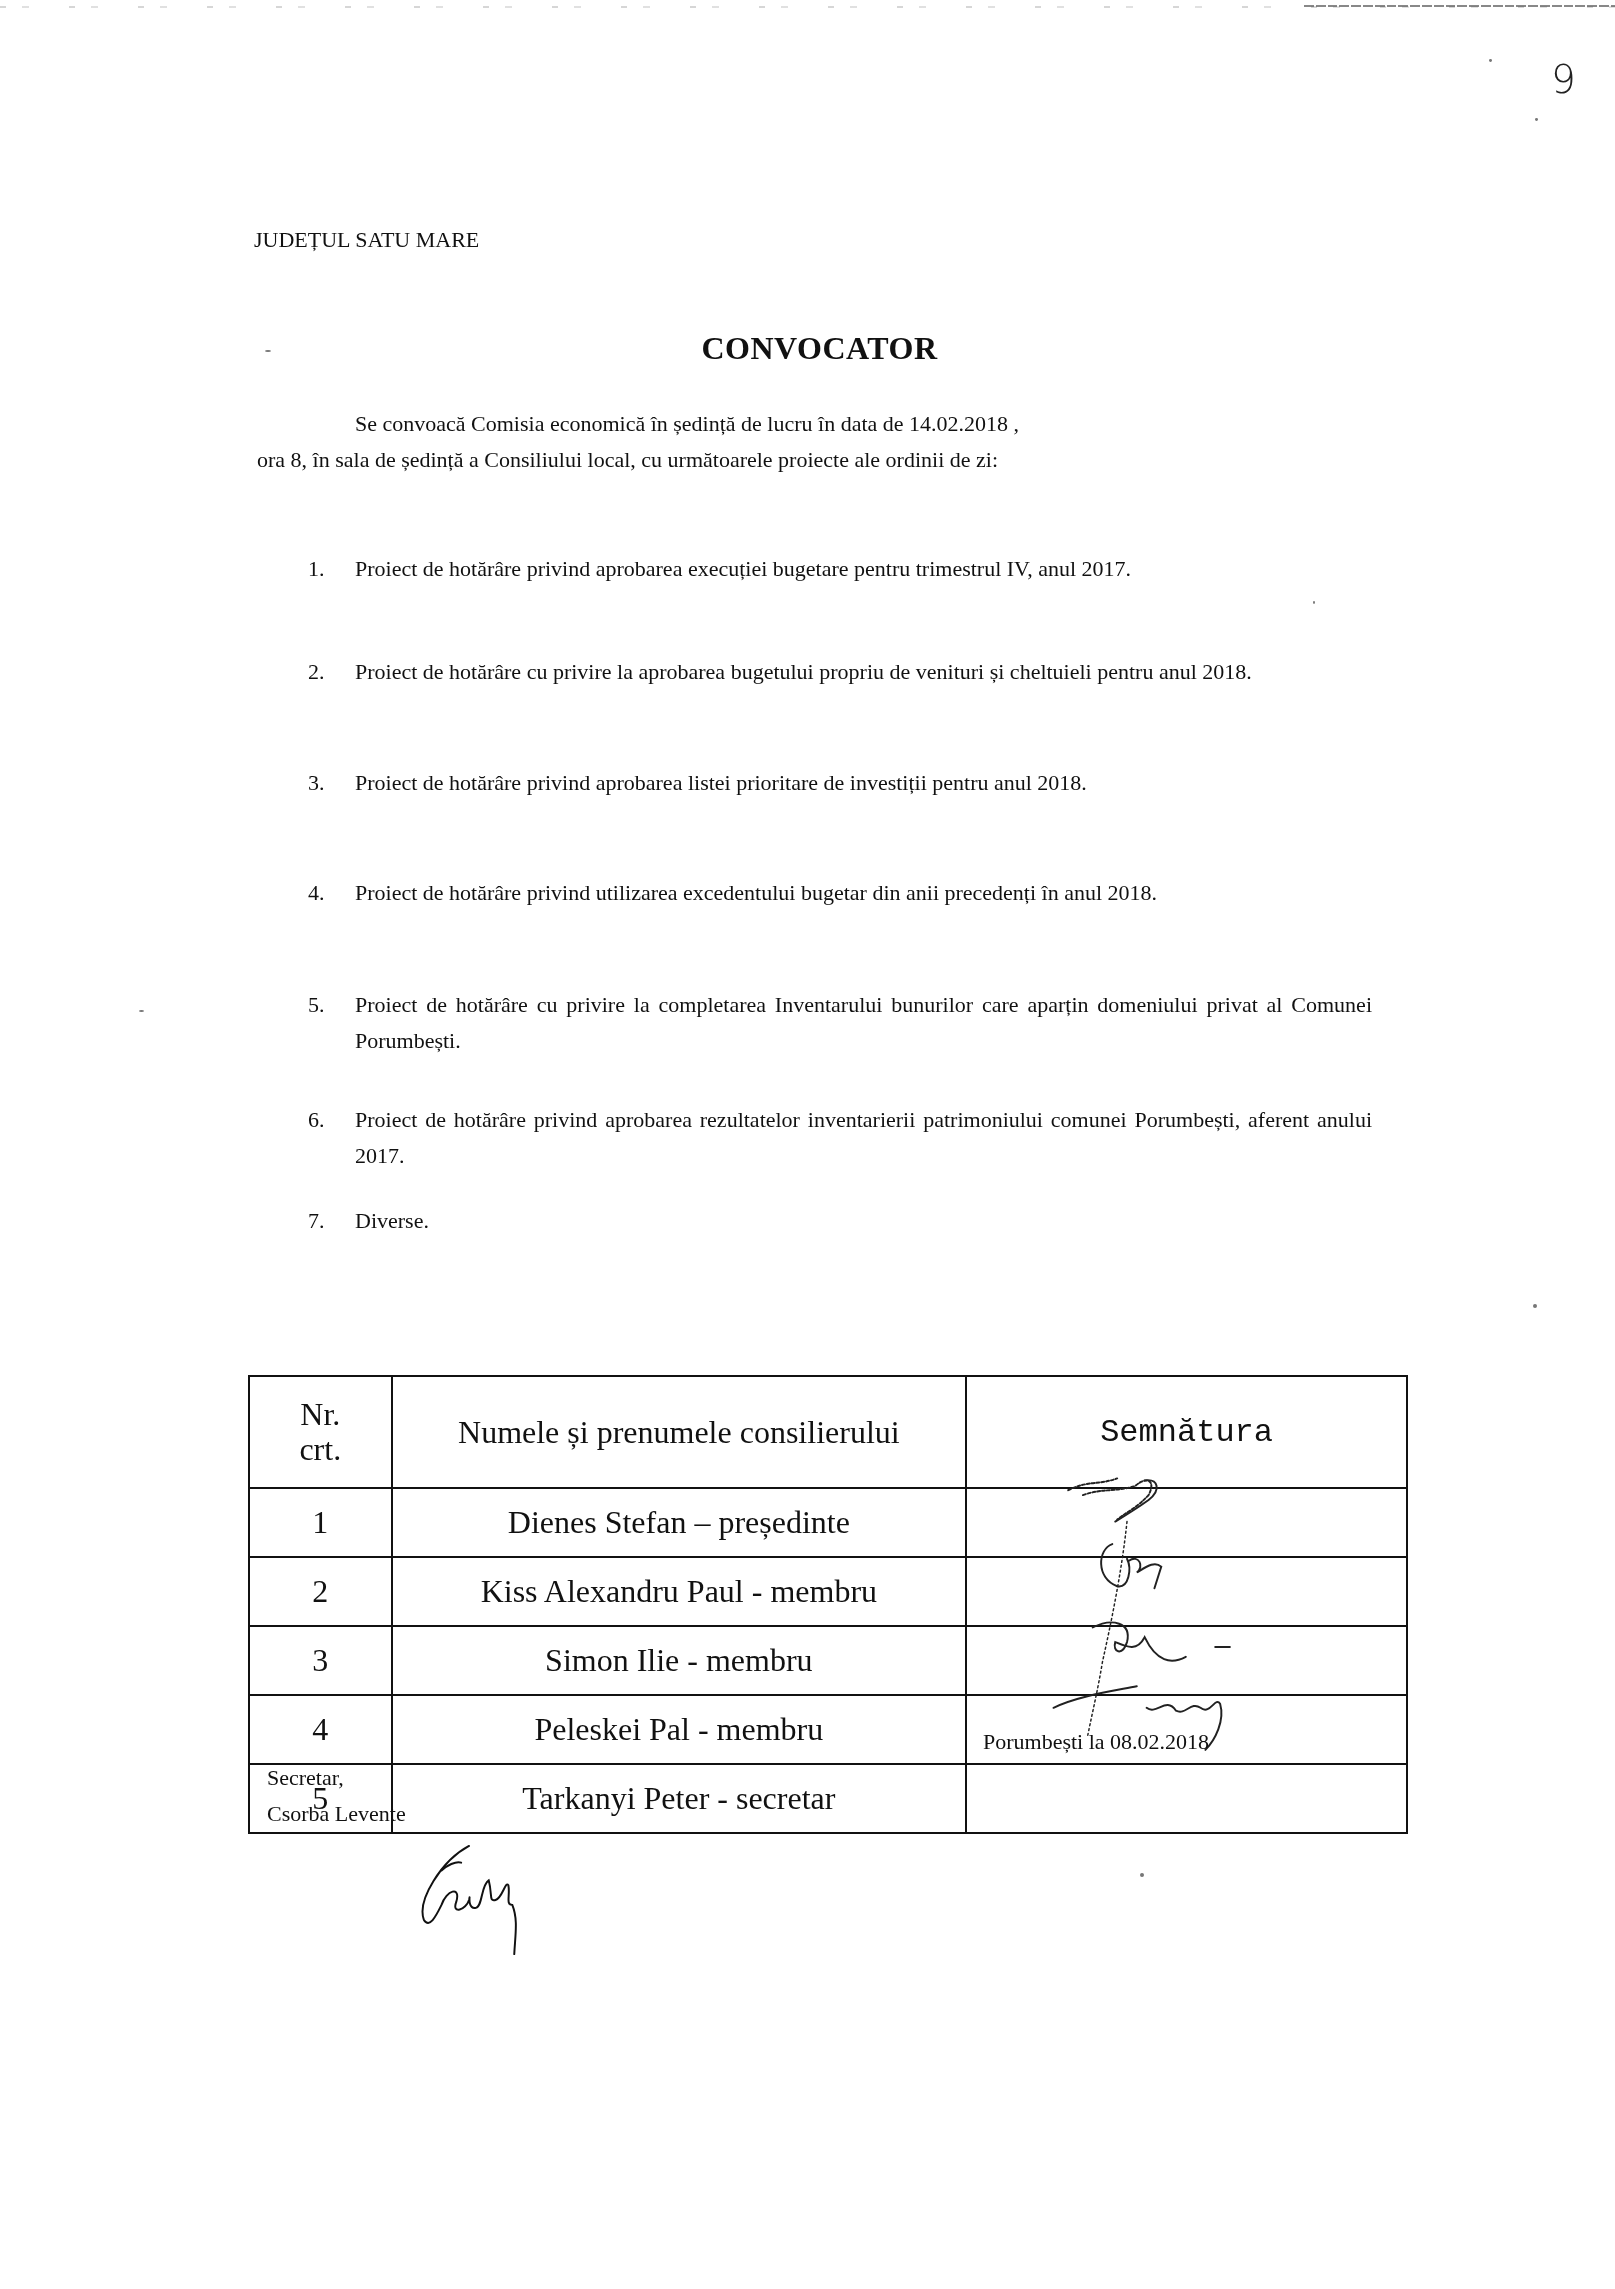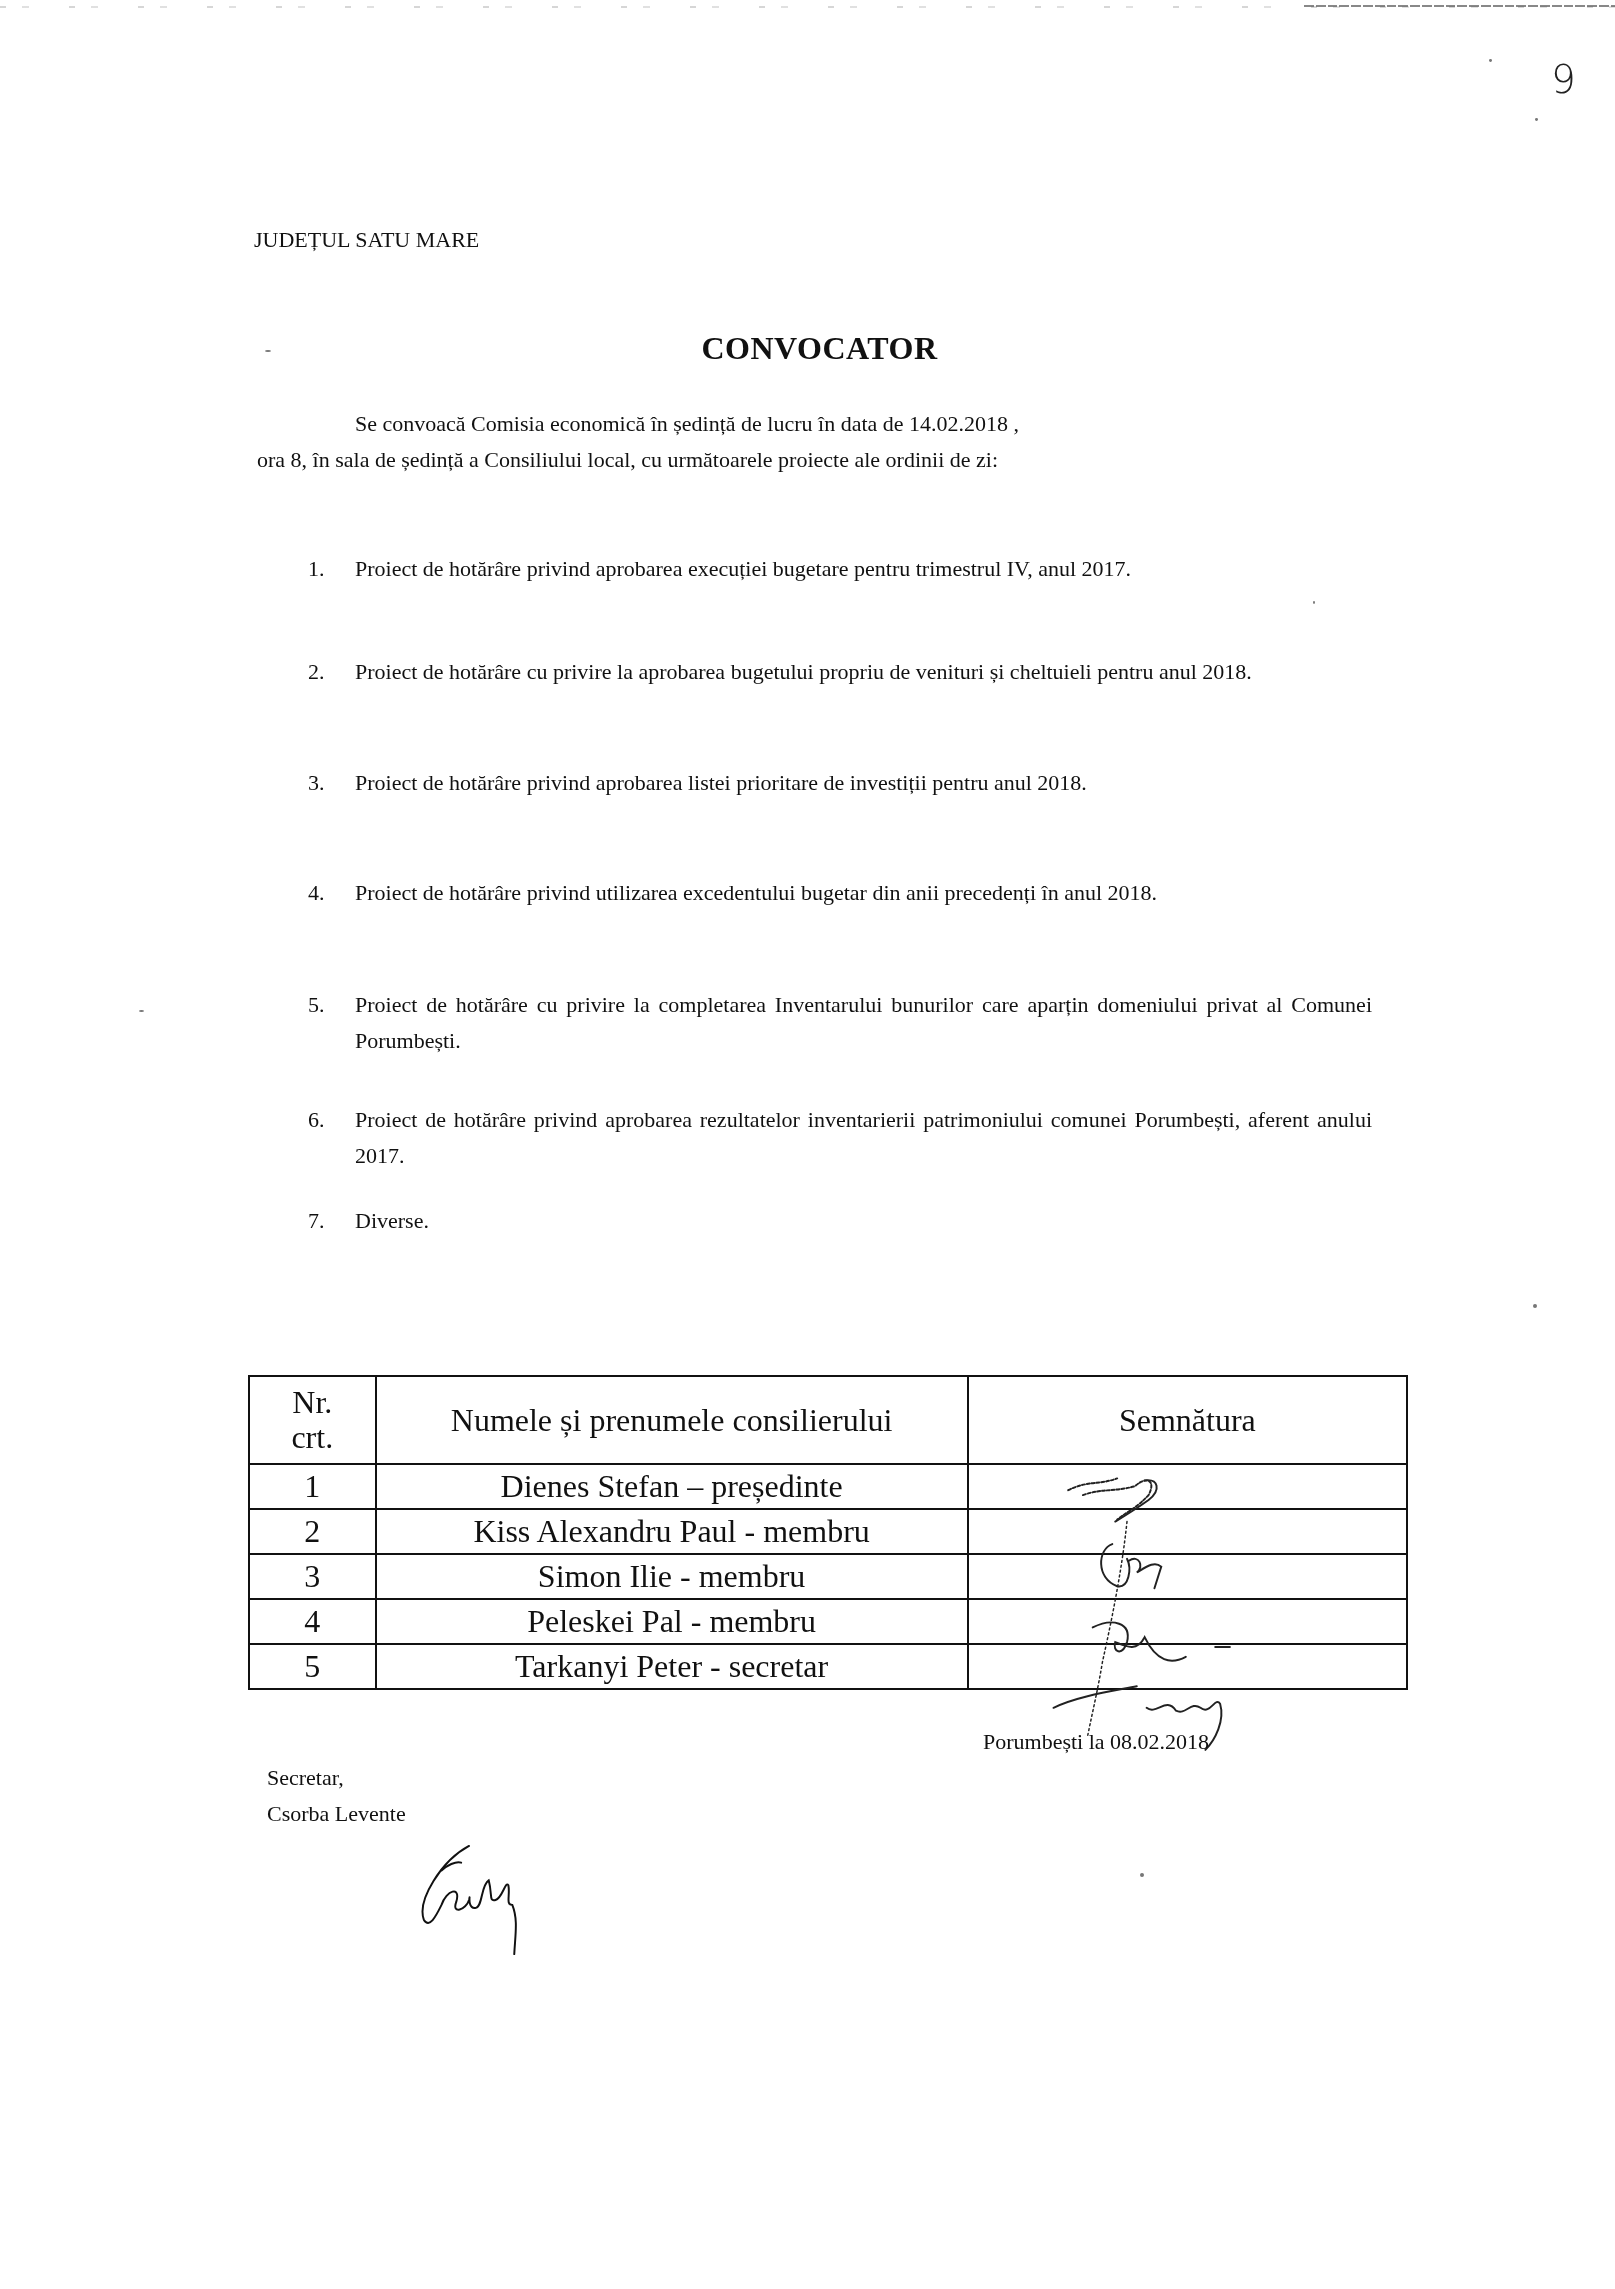--- a/index.html
+++ b/index.html
@@ -33,26 +33,26 @@
   .items { position: absolute; left: 308px; top: 0; width: 1068px; }
   .item { position: absolute; left: 0; width: 1068px; }
   .item .num { position: absolute; left: 0; top: 0; width: 39px; }
   .item .txt { position: absolute; left: 47px; width: 1017px; text-align: justify; text-align-last: left; white-space: normal; }
 
   table.council {
     position: absolute; left: 248px; top: 1375px; width: 1160px;
     border-collapse: collapse; font-size: 32px;
   }
   table.council td, table.council th {
-    border: 2px solid #111; padding: 0; text-align: center; font-weight: normal;
+    border: 2px solid #111; padding: 12px; text-align: center; font-weight: normal;
     vertical-align: middle;
   }
   table.council th { height: 86px; line-height: 35px; }
   table.council td { height: 43px; line-height: 43px; }
-  .c1 { width: 133px; } .c2 { width: 634px; border-radius: 19px; } .c3 { width: 468px; }
+  .c1 { width: 133px; } .c2 { width: 634px; border-radius: 19px; } .c3 { width: 468px; font-family: Liberation Mono, monospace; }
   .sig-cell { position: relative; }
 
   .place-date { left: 972px; top: 1724px; margin-left: 11px; }
   .secretary { left: 267px; top: 1760px; }
   svg.sig { position: absolute; overflow: visible; }
   .speck { position: absolute; background: #777; border-radius: 50%; }
 </style>
 </head>
 <body>
 

